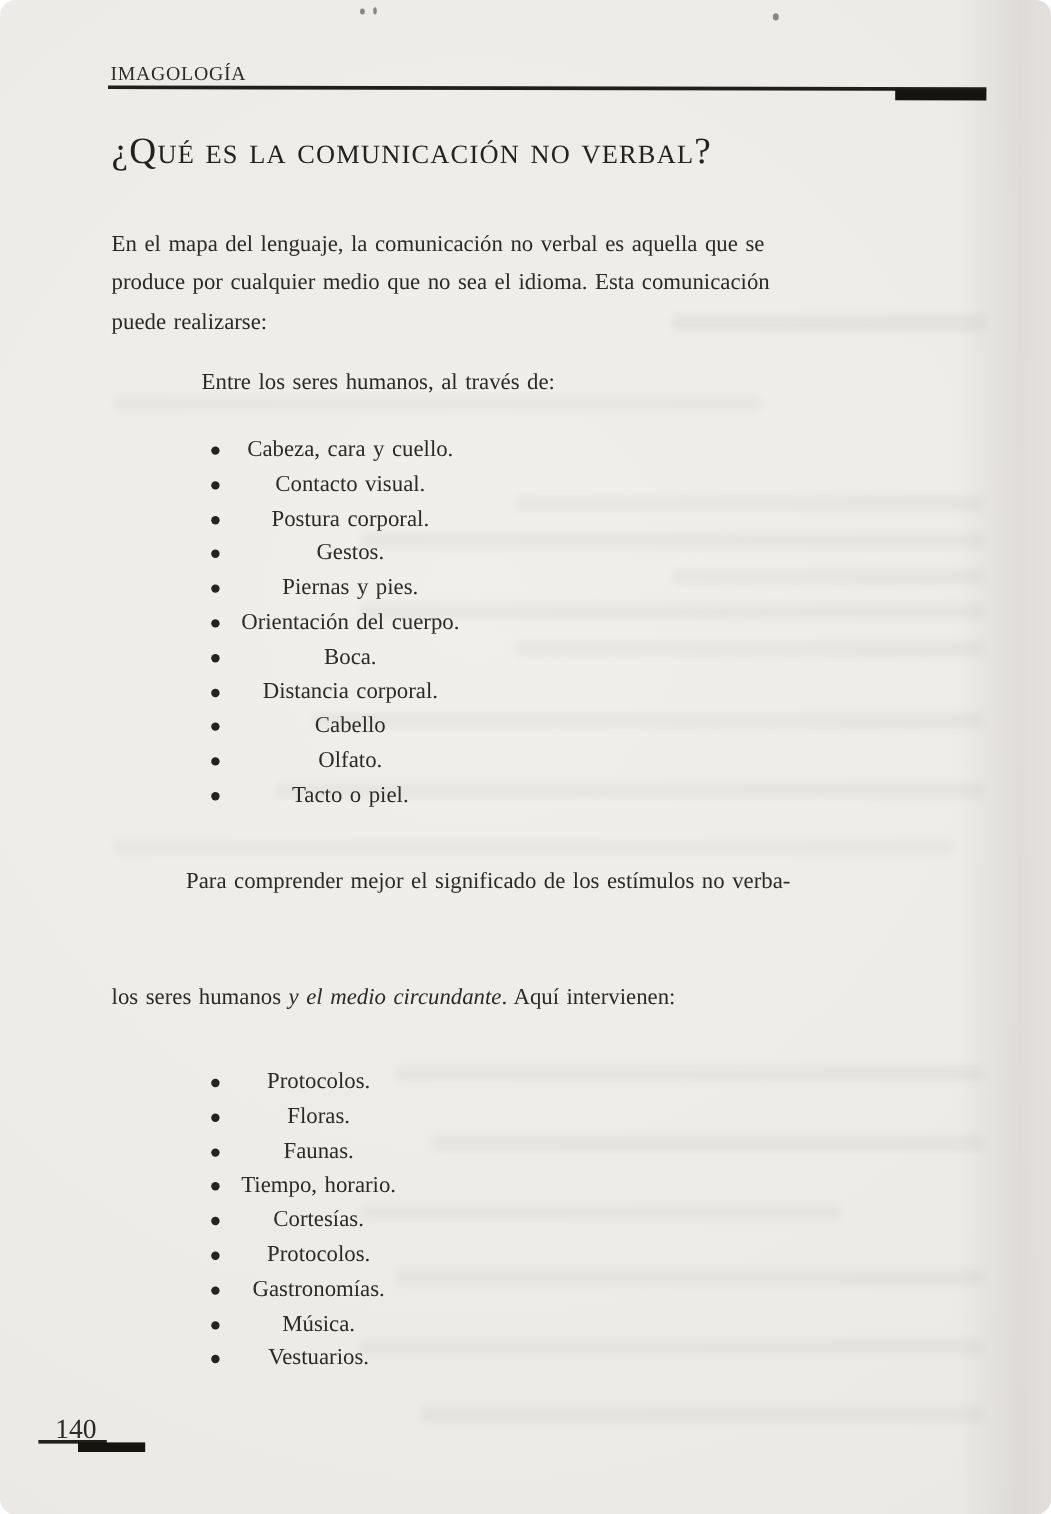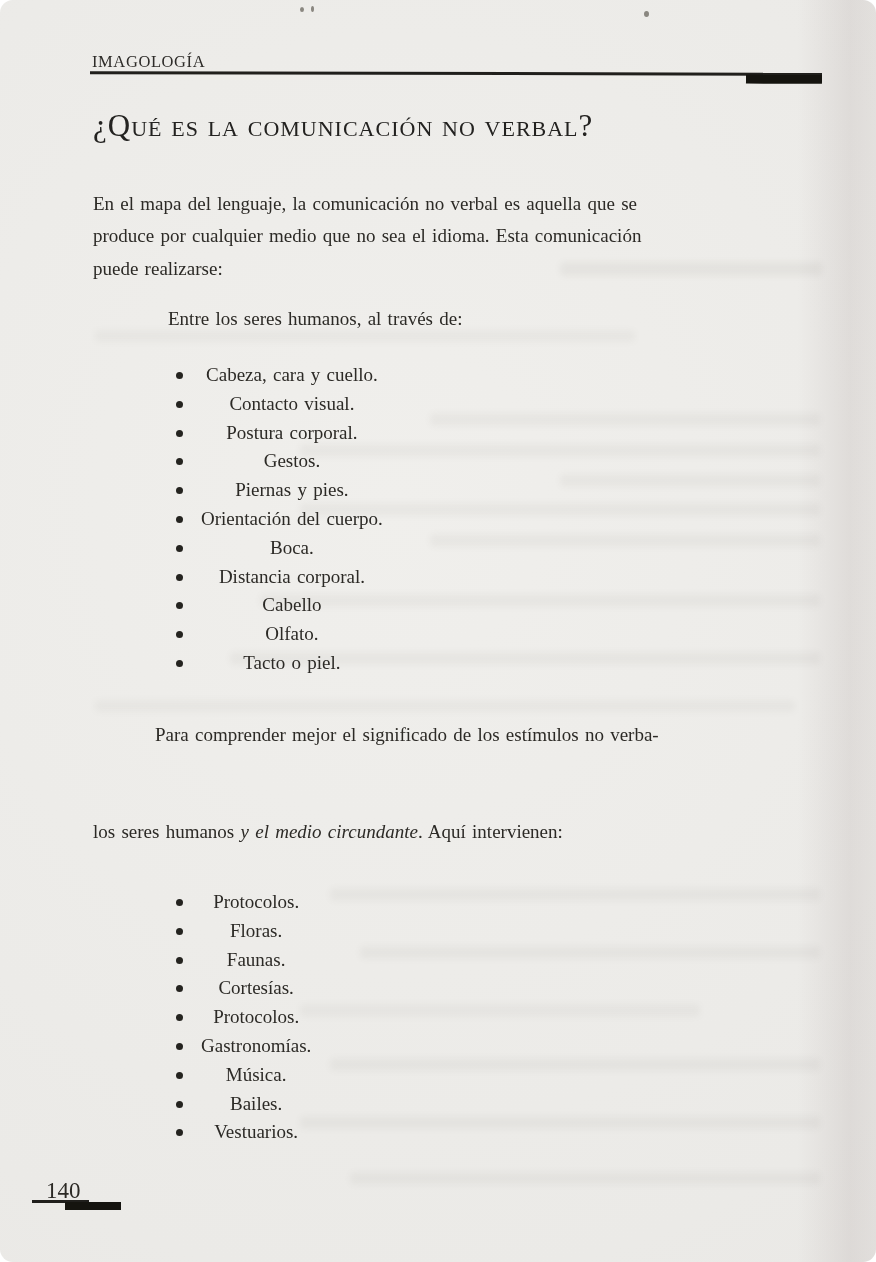--- a/index.html
+++ b/index.html
@@ -140,25 +140,25 @@
     <span class="first-line">Para comprender mejor el significado de los estímulos no verba-</span><br>
     <br>
     <br>
     <span>los seres humanos </span><span class="italic">y el medio circundante</span><span>. Aquí intervienen:</span>
   </p>
 
   <ul class="blist list2 bodytext">
     <li>Protocolos.</li>
     <li>Floras.</li>
     <li>Faunas.</li>
+    <li>Tiempo, horario.</li>
     <li>Cortesías.</li>
     <li>Protocolos.</li>
     <li>Gastronomías.</li>
     <li>Música.</li>
-    <li>Bailes.</li>
     <li>Vestuarios.</li>
   </ul>
 
   <footer>
     <span class="footer-number">140</span>
     <div class="footer-rule">
       <span class="rule-thick"></span>
     </div>
   </footer>
 

